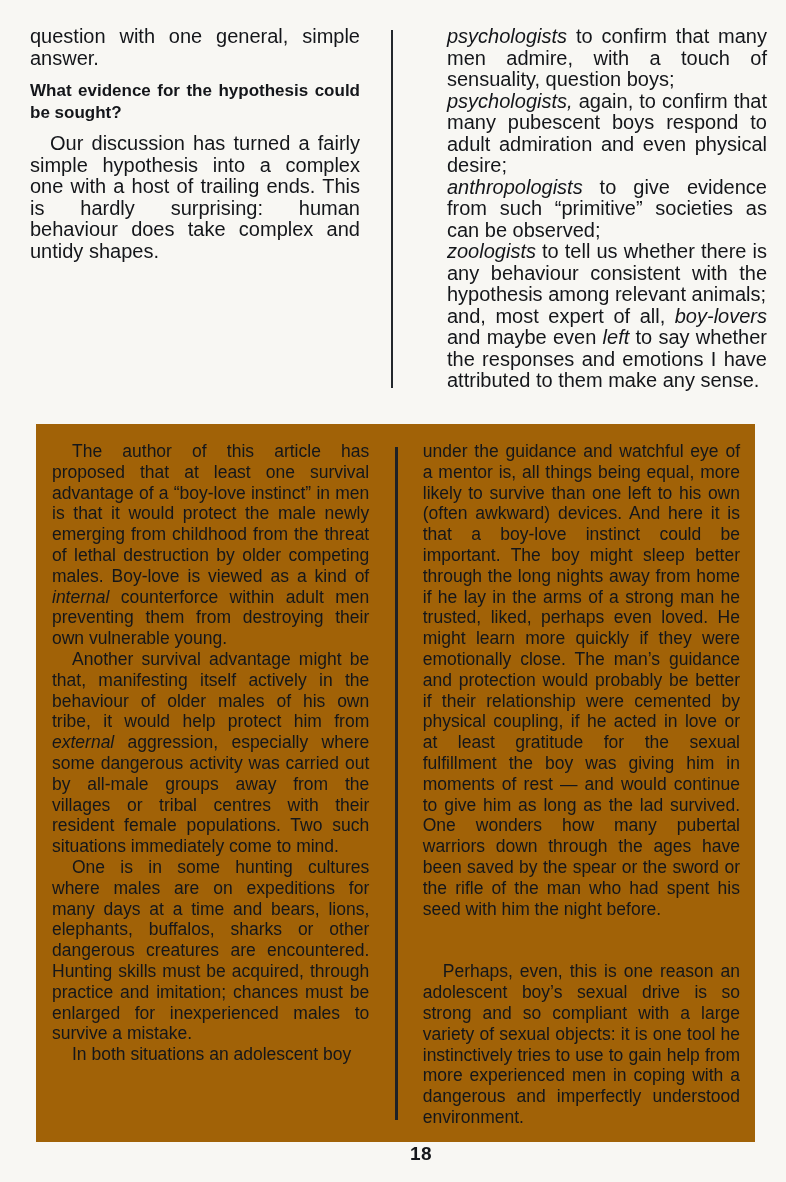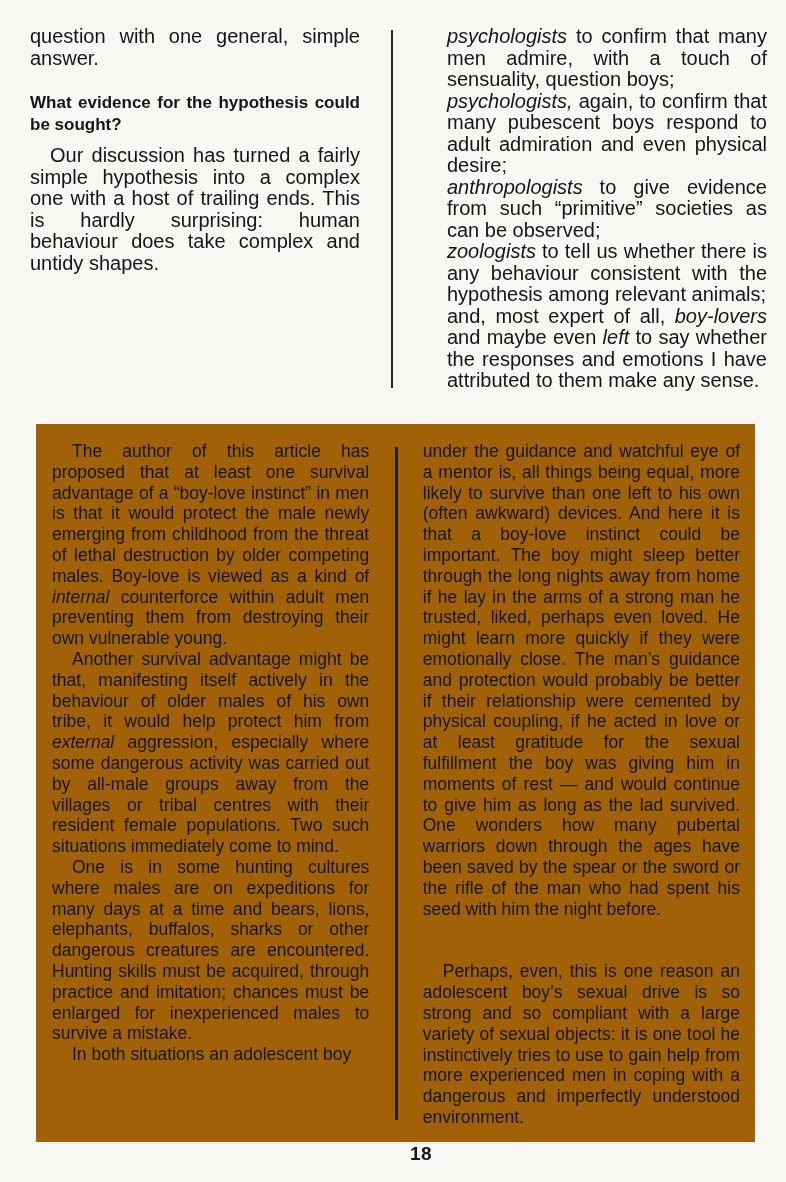--- a/index.html
+++ b/index.html
@@ -19,21 +19,21 @@
     margin: 0;
     font-size: 20px;
     line-height: 21.5px;
     text-align: justify;
   }
   .indent { text-indent: 20px; }
   h2 {
     font-size: 17px;
     line-height: 21.5px;
     font-weight: bold;
-    margin: 23px 0 10px 0;
+    margin: 11px 0 10px 0;
     text-align: justify;
   }
   .top-left {
     position: absolute;
     left: 30px;
     top: 26px;
     width: 330px;
   }
   .top-right {
     position: absolute;

